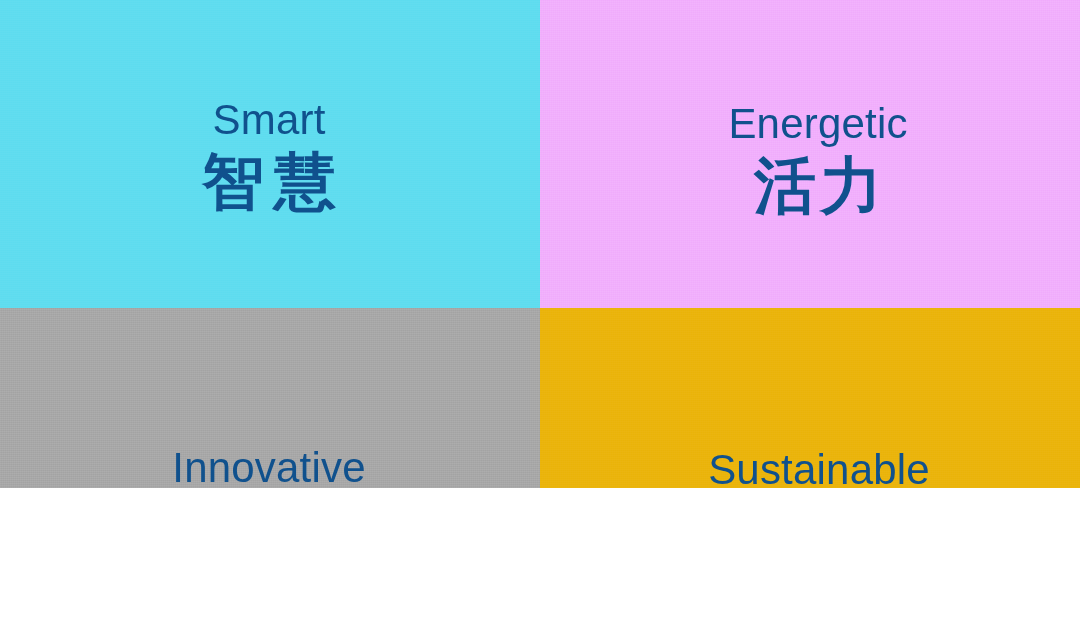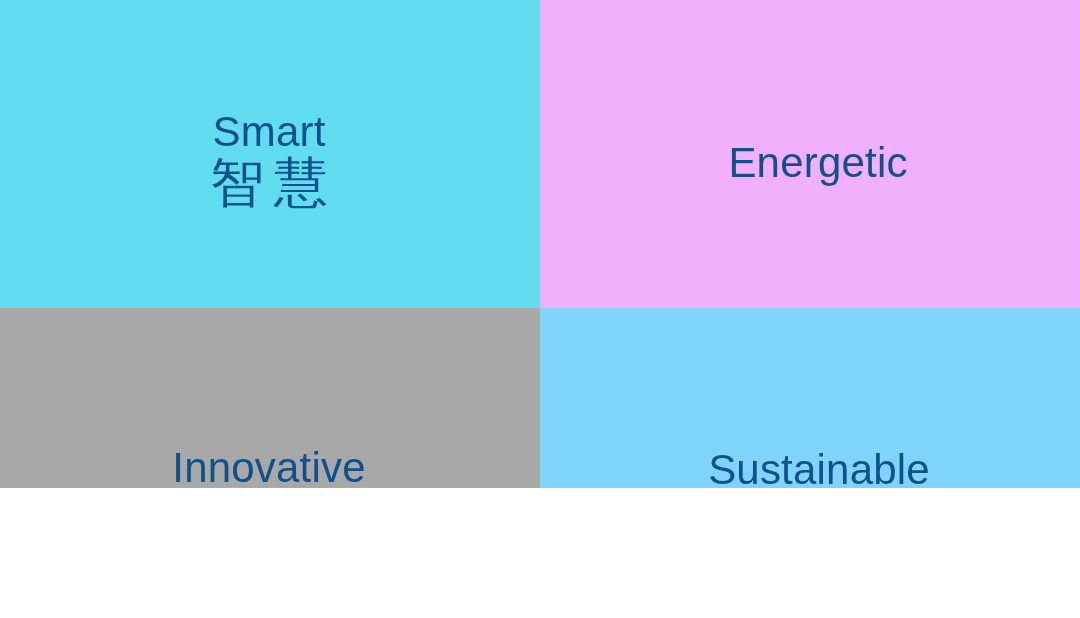--- a/index.html
+++ b/index.html
@@ -65,25 +65,25 @@
 
   .en {
     font-size: 42px;
     font-weight: 400;
     letter-spacing: .2px;
     white-space: nowrap;
     margin: 0 0 2px 0;
   }
 
   .zh {
-    font-size: 54px;
-    font-weight: 400;
+    font-size: 62px;
+    font-weight: 700;
     letter-spacing: 4px;
     white-space: nowrap;
-    margin: 0;
+    margin: 8px;
     
     padding-left: 4px;
   }
 
   
   #q-smart       .label-stack { transform: translate(-1px, 6px); }
   #q-energetic   .label-stack { transform: translate( 8px, 10px); }
   #q-innovative  .label-stack { transform: translate(-1px, 6px); }
   #q-sustainable .label-stack { transform: translate( 9px, 8px); }
 
@@ -99,30 +99,31 @@
     <div class="label-stack">
       <div class="en">Smart</div>
       <div class="zh">智慧</div>
     </div>
   </div>
 
   <div class="quadrant" id="q-energetic" style="background-color: #f0abfc;">
     <div class="texture"></div>
     <div class="label-stack">
       <div class="en">Energetic</div>
+      <div class="zh">活力</div>
     </div>
   </div>
 
   <div class="quadrant" id="q-innovative" style="background-color: #a3a3a3;">
     <div class="texture"></div>
     <div class="label-stack">
       <div class="en">Innovative</div>
     </div>
   </div>
 
-  <div class="quadrant flat" id="q-sustainable" style="background-color: #7dd3fc; justify-content: center;">
+  <div class="quadrant flat" id="q-sustainable" style="background-color: #eab308; justify-content: center;">
     <div class="texture"></div>
     <div class="label-stack">
       <div class="en">Sustainable</div>
     </div>
   </div>
 
 </div>
 
 </body></html>

